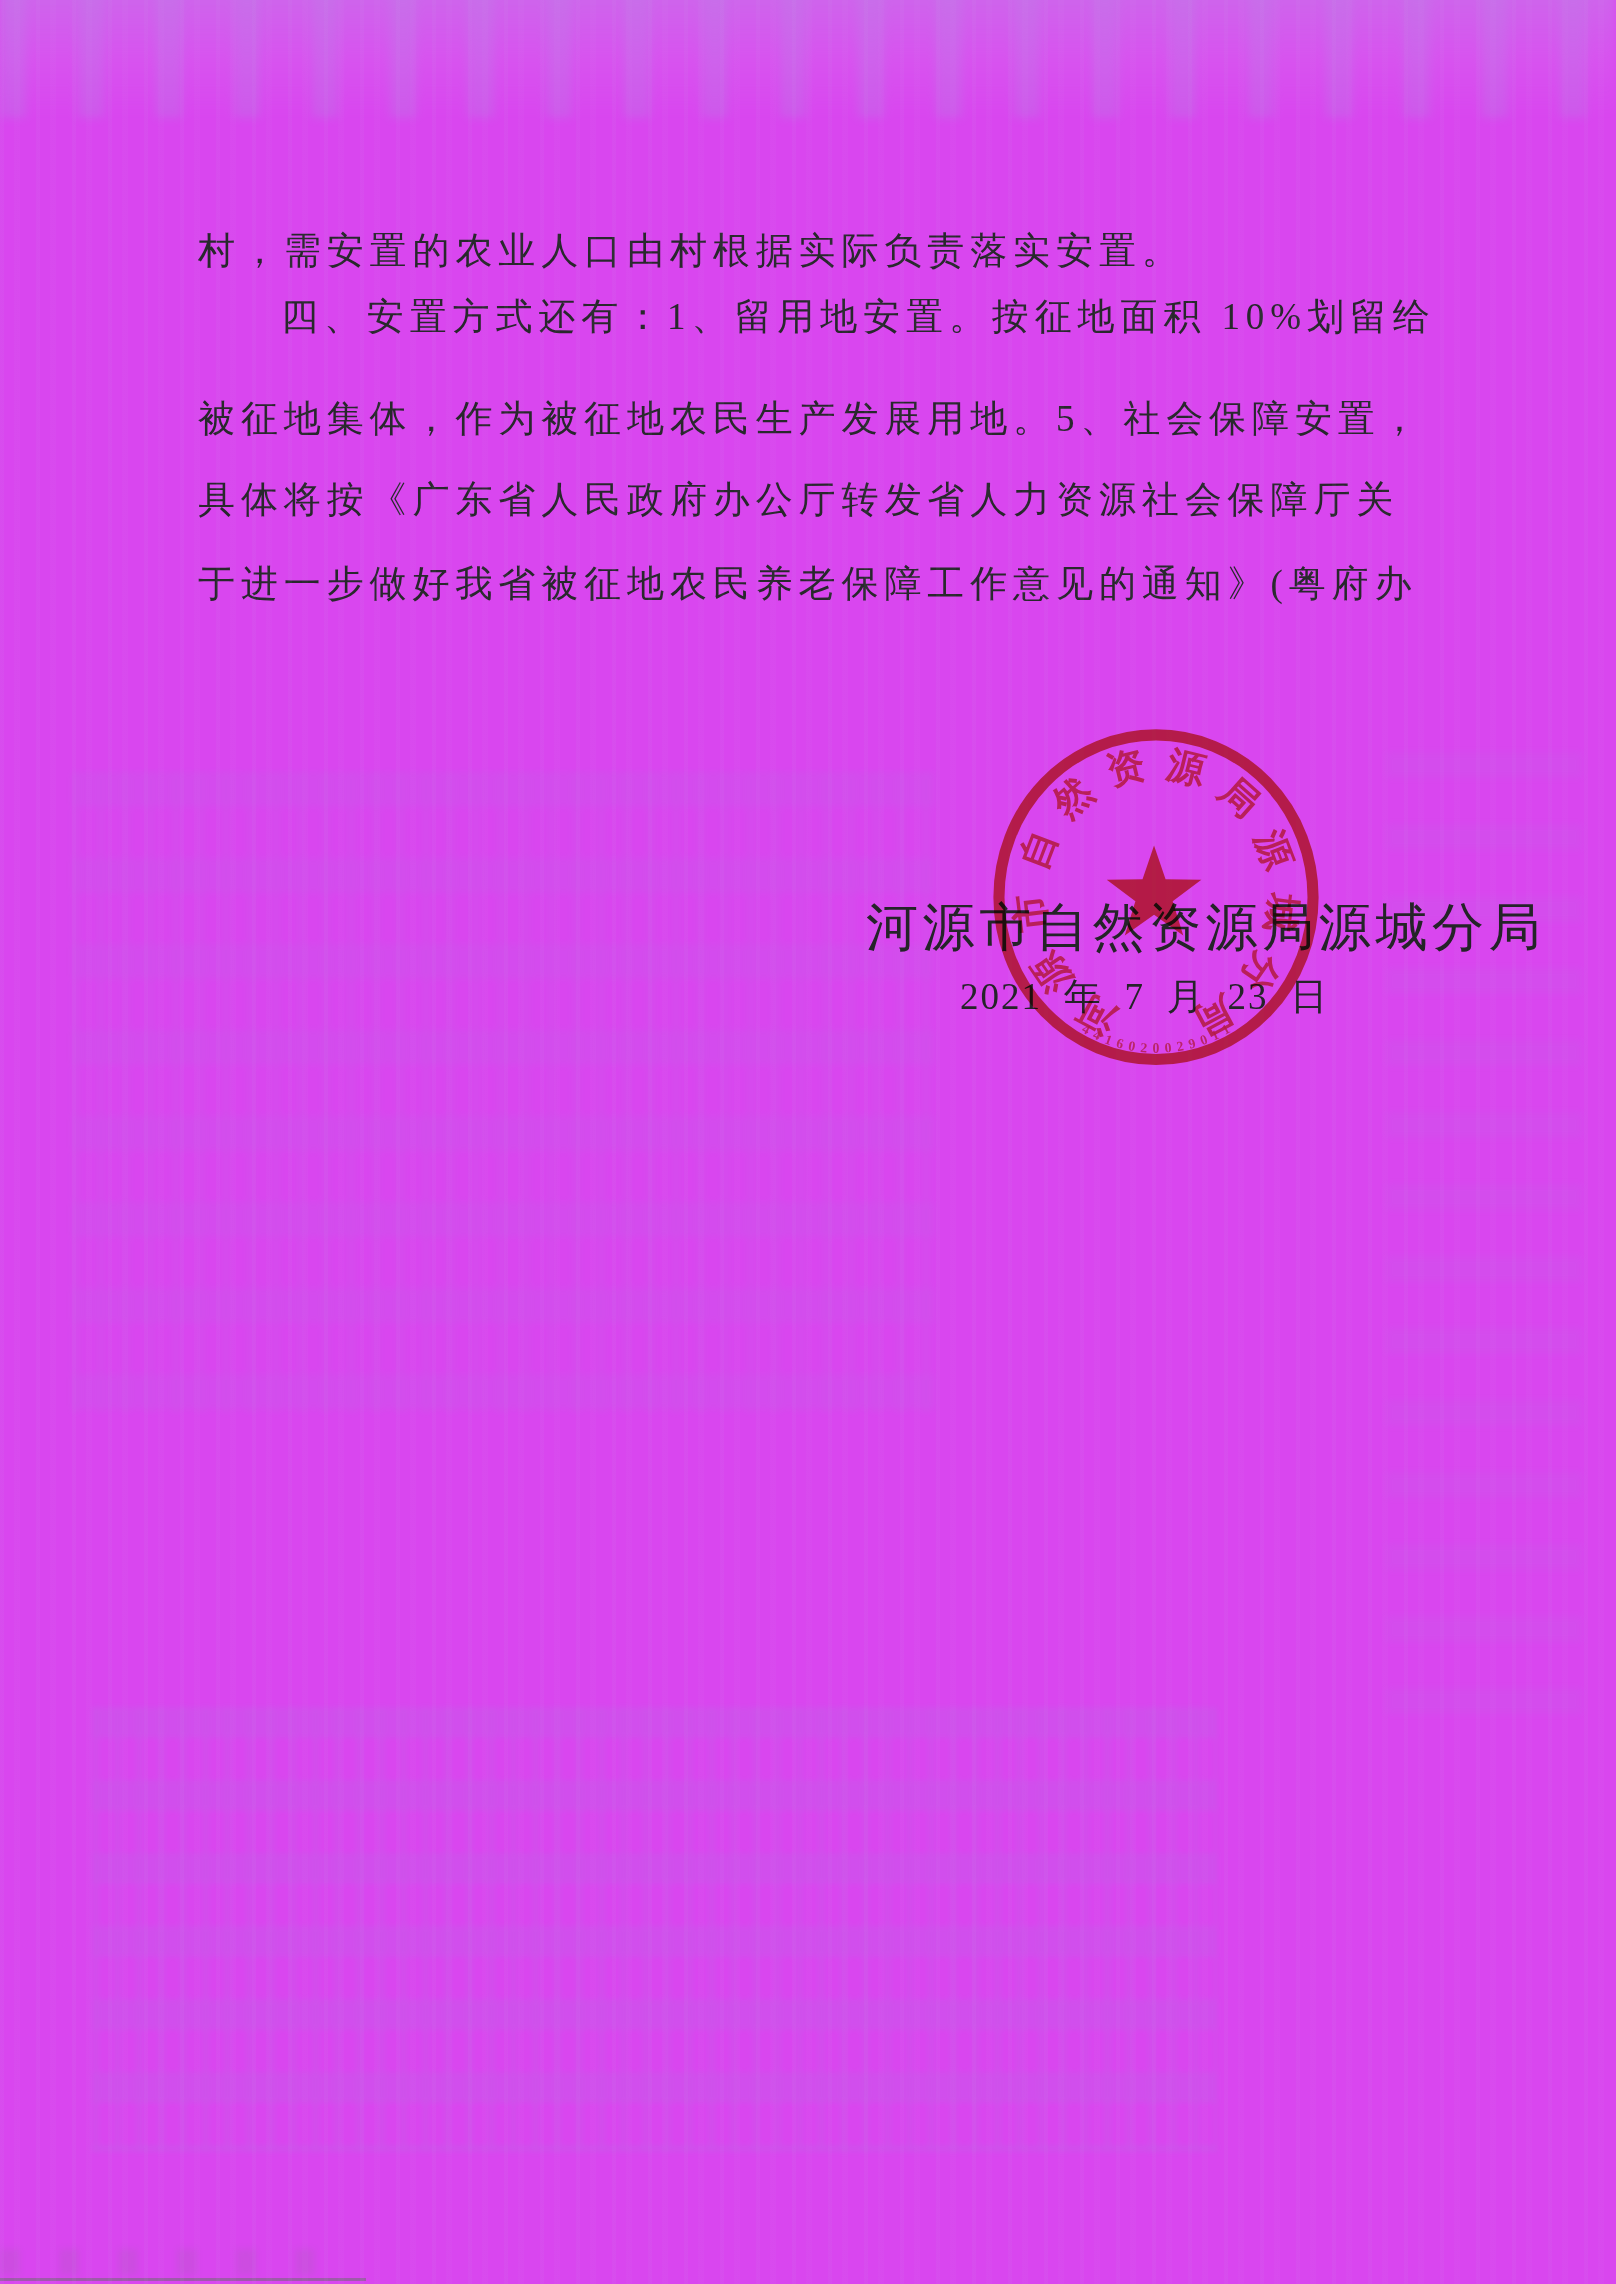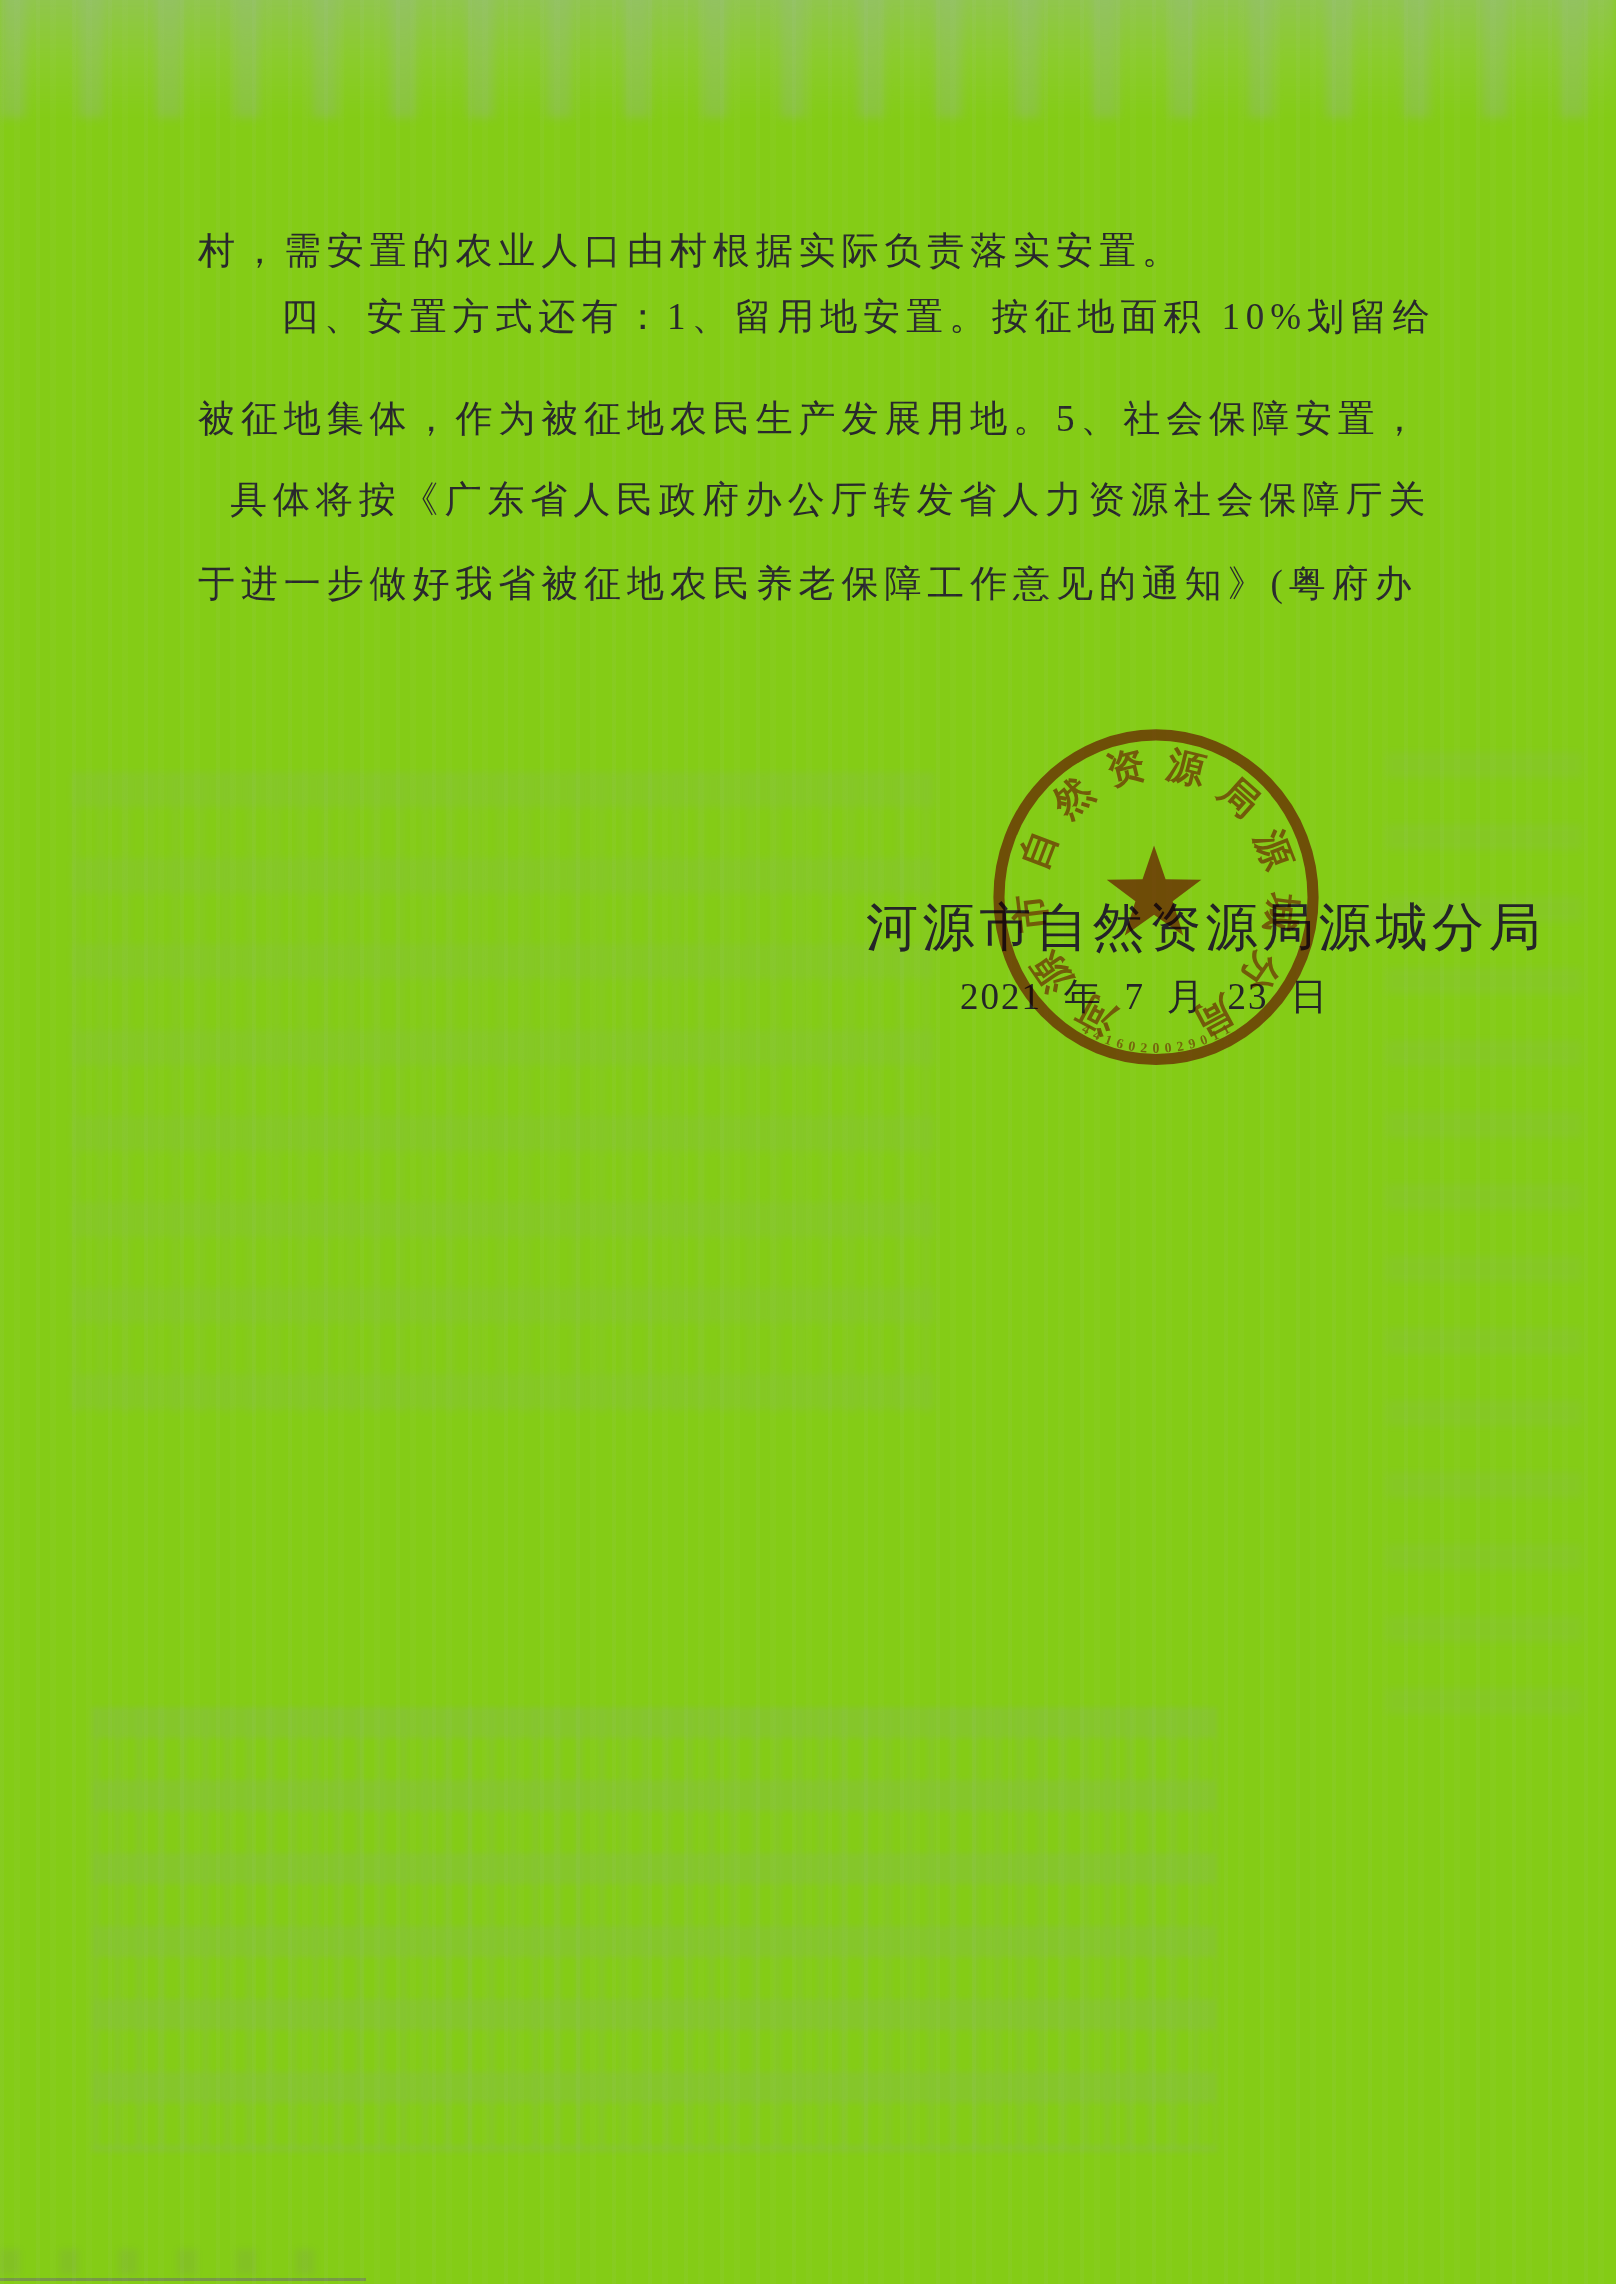--- a/index.html
+++ b/index.html
@@ -5,21 +5,21 @@
   html,body{margin:0;padding:0;}
   body{
     width:1616px;height:2284px;
     background:#ffffff;
     font-family:"Liberation Serif","DejaVu Serif",serif;
     position:relative;
     overflow:hidden;
   }
   .page{
     position:absolute;inset:0;
-    background:#84cc16;
+    background:#d946ef;
   }
   
   .page::after{
     content:"";
     position:absolute;inset:0;
     background:repeating-linear-gradient(90deg,
       rgba(190,195,225,.18) 0 3.9px,
       rgba(255,255,255,0) 3.9px 13.7px,
       rgba(205,205,230,.10) 13.7px 19.6px,
       rgba(255,255,255,0) 19.6px 36px);
@@ -75,21 +75,21 @@
     position:absolute;
     font-size:37px;
     letter-spacing:5.9px;
     color:#28282c;
     white-space:nowrap;
     line-height:42px;
   }
   .l1{left:198px;top:230px;}
   .l2{left:281px;top:296px;}
   .l3{left:198px;top:398px;}
-  .l4{left:198px;top:479px;margin-left:32px;}
+  .l4{left:198px;top:479px;}
   .l5{left:198px;top:563px;}
   .l6{left:198px;top:647px;}
 
   .signature{
     position:absolute;left:866px;top:893px;
     font-size:52px;letter-spacing:4.6px;color:#242428;
     white-space:nowrap;z-index:4;
   }
   .dateline{
     position:absolute;left:960px;top:972px;

